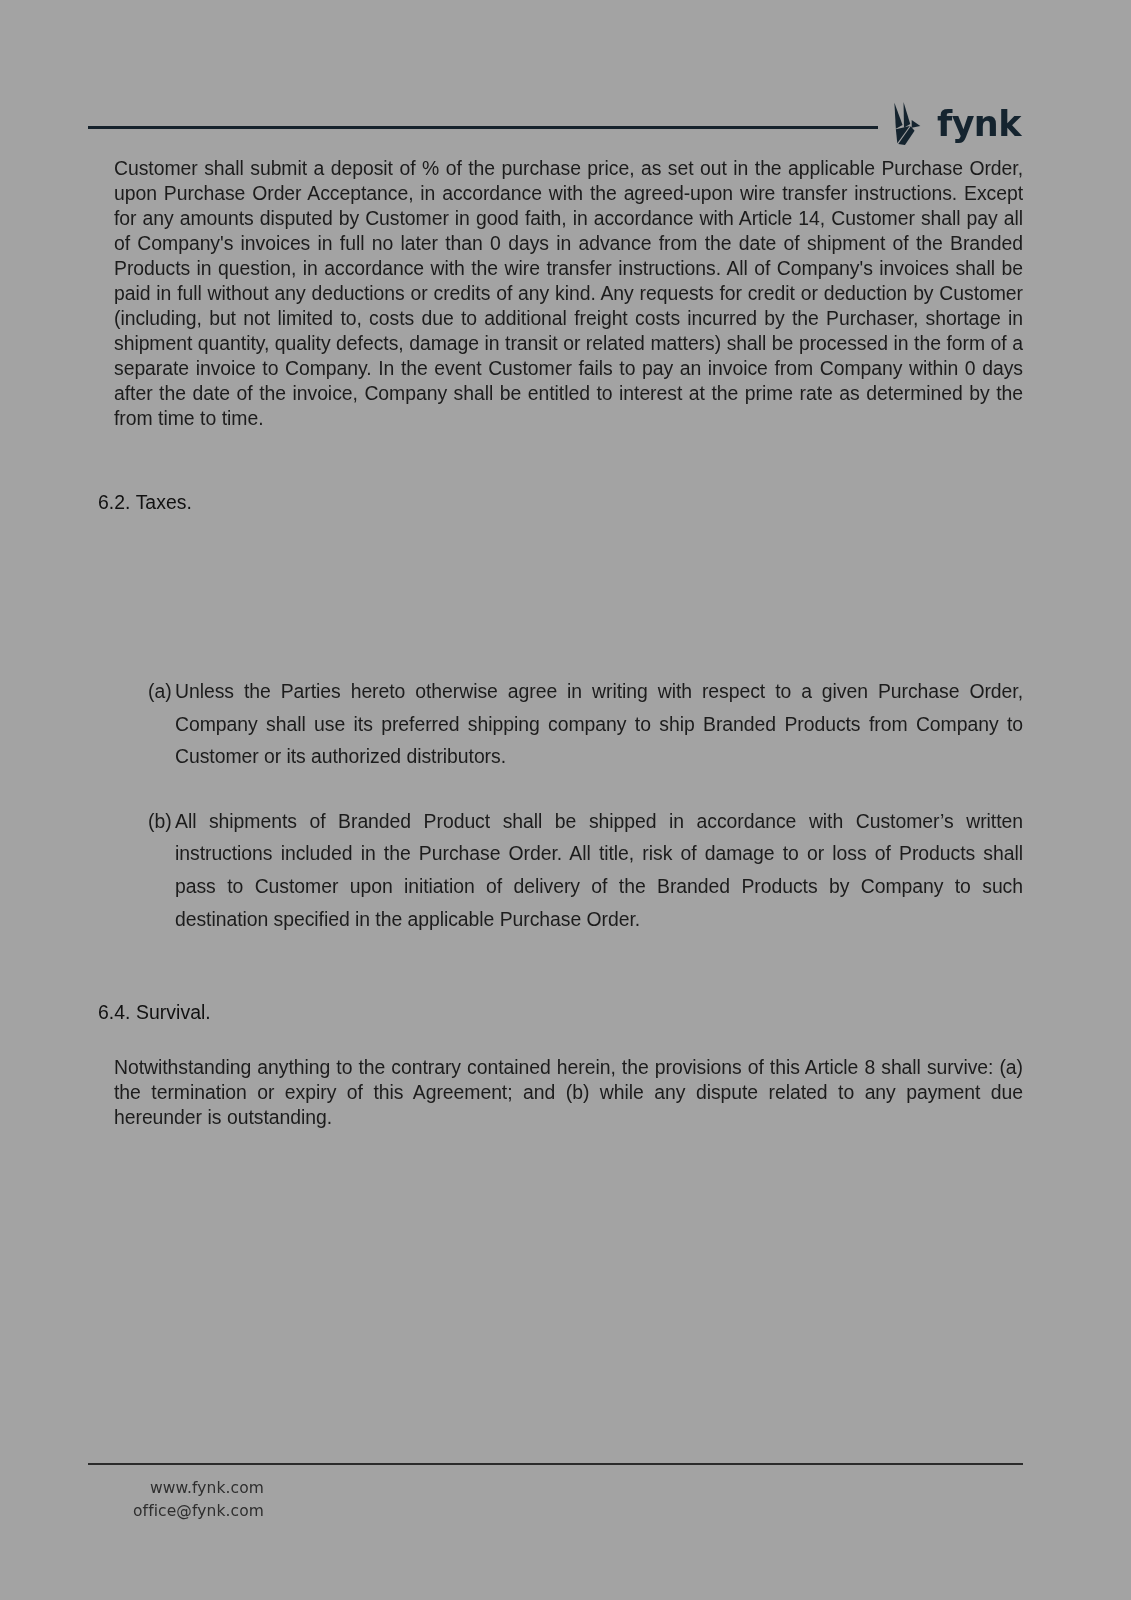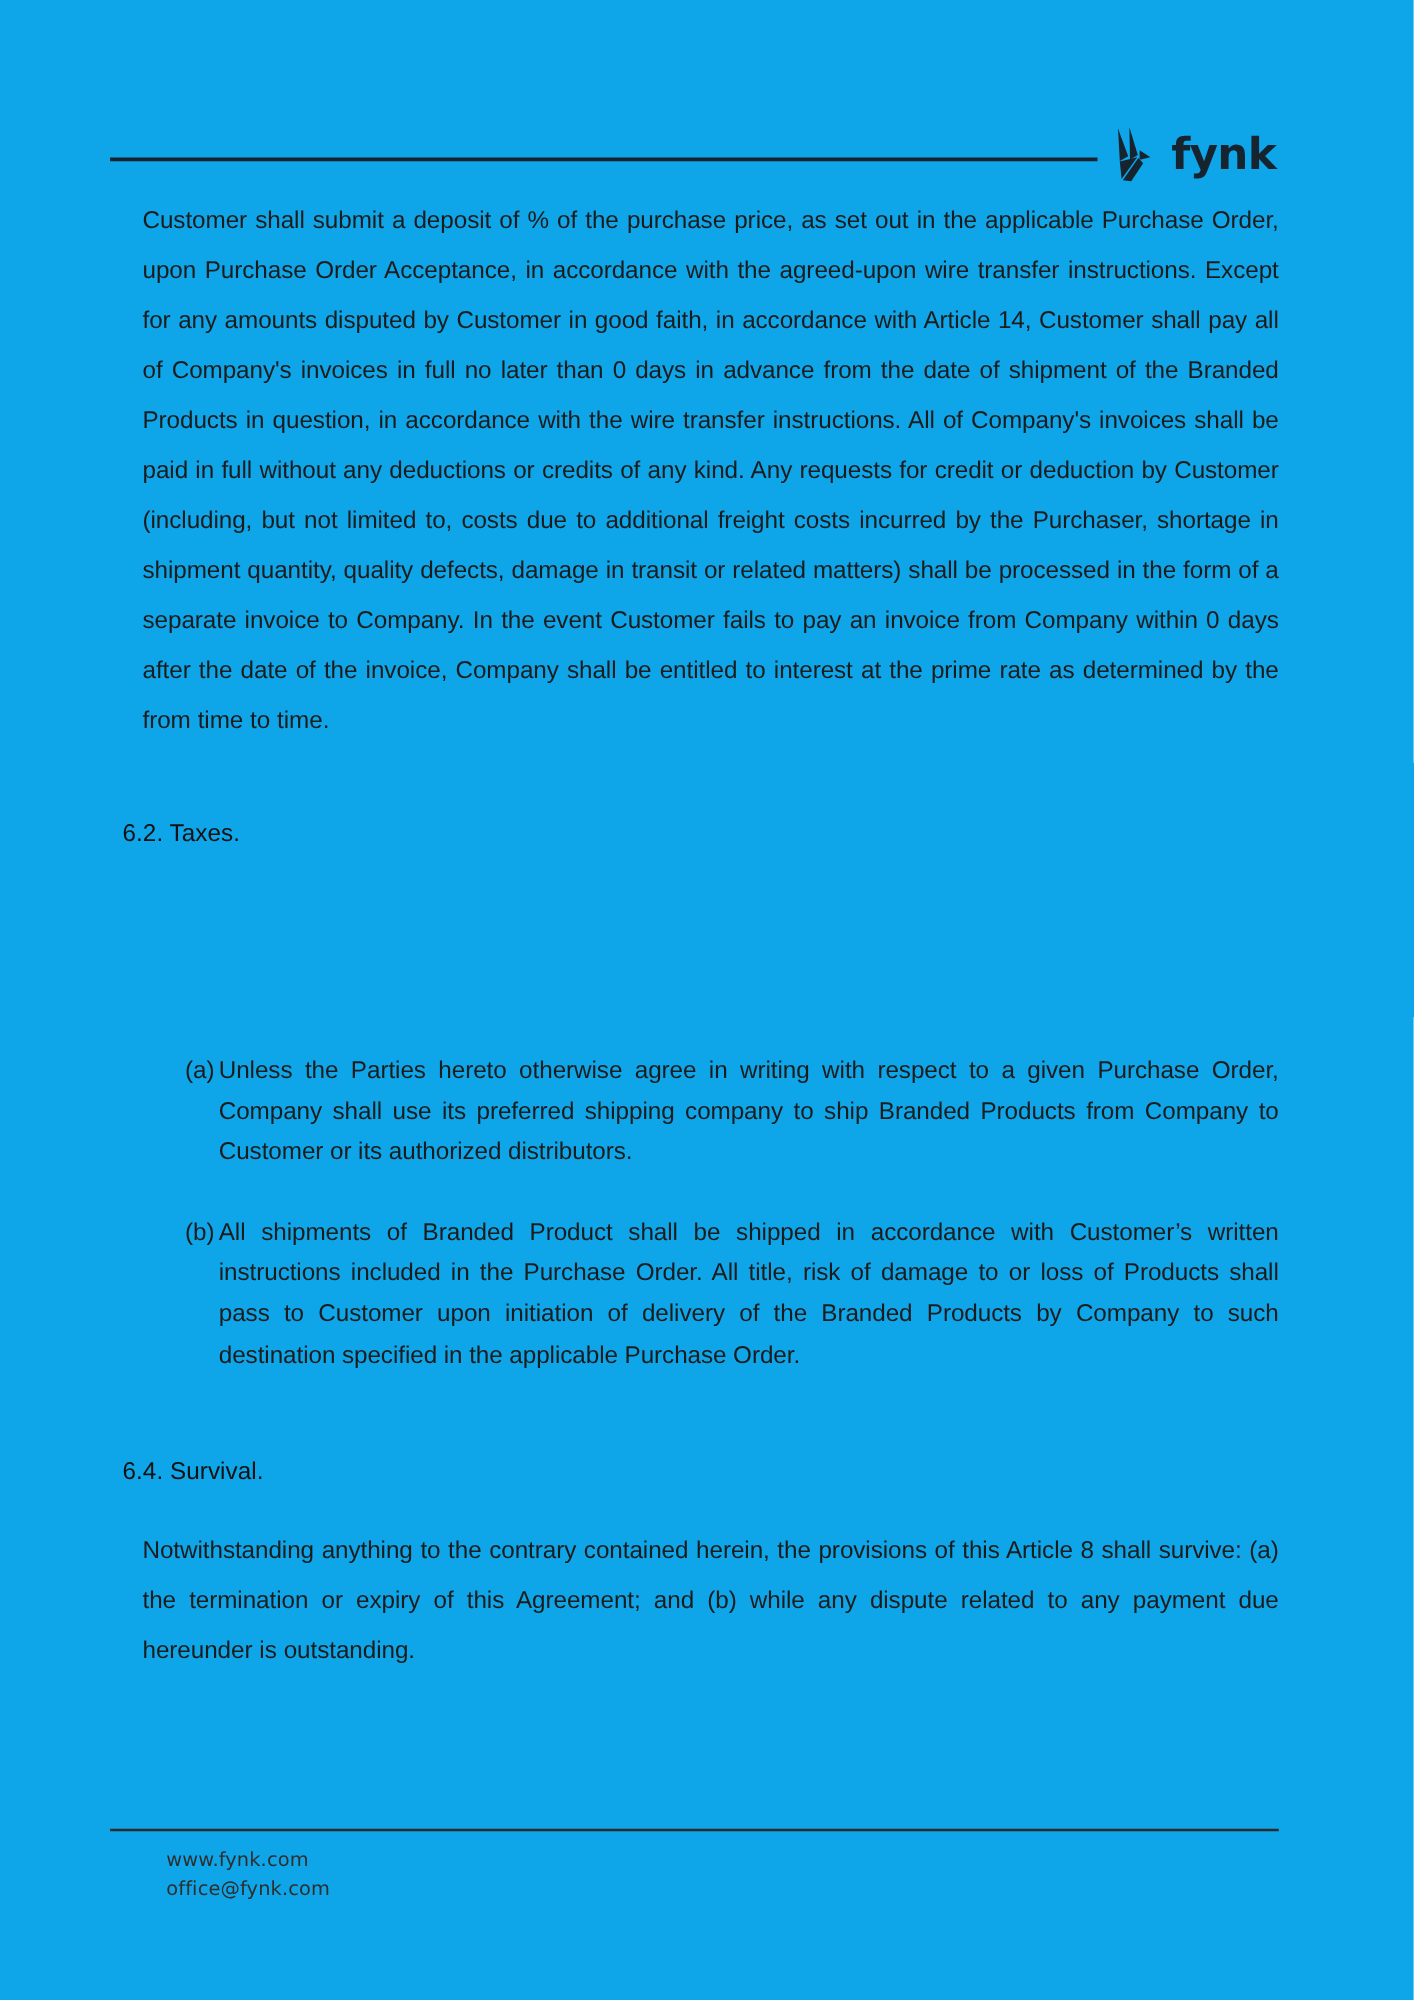--- a/index.html
+++ b/index.html
@@ -8,21 +8,21 @@
     background: #ffffff;
   }
   body {
     font-family: "Liberation Sans", sans-serif;
     color: #1a1a1a;
   }
   .page {
     position: relative;
     width: 1131px;
     height: 1600px;
-    background: #0ea5e9;
+    background: #a3a3a3;
     overflow: hidden;
     box-sizing: border-box;
   }
 
   
   .page-header {
     position: absolute;
     left: 0;
     top: 0;
     width: 1131px;
@@ -67,21 +67,21 @@
     position: absolute;
     left: 98px;
     top: 156px;
     width: 925px;
   }
 
   .body-para {
     margin: 0;
     padding: 0 0 0 16px;
     font-size: 19.4px;
-    line-height: 40px;
+    line-height: 25px;
     text-align: justify;
     color: #1c1c1c;
     letter-spacing: -0.05px;
     word-spacing: 0.2px;
   }
 
   .section-heading {
     margin: 0;
     padding: 0;
     font-size: 19.4px;
@@ -140,20 +140,21 @@
   }
   .footer-lines {
     position: absolute;
     left: 133px;
     top: 37px;
     font-family: "DejaVu Sans", sans-serif;
     font-size: 15.5px;
     line-height: 23px;
     color: #2e2e2e;
     letter-spacing: 0.1px;
+    text-align: right;
   }
   .footer-line { display: block; white-space: pre; }
 </style>
 </head>
 <body>
 
 <div class="page">
 
   <div class="page-header">
     <div class="header-rule"></div>

